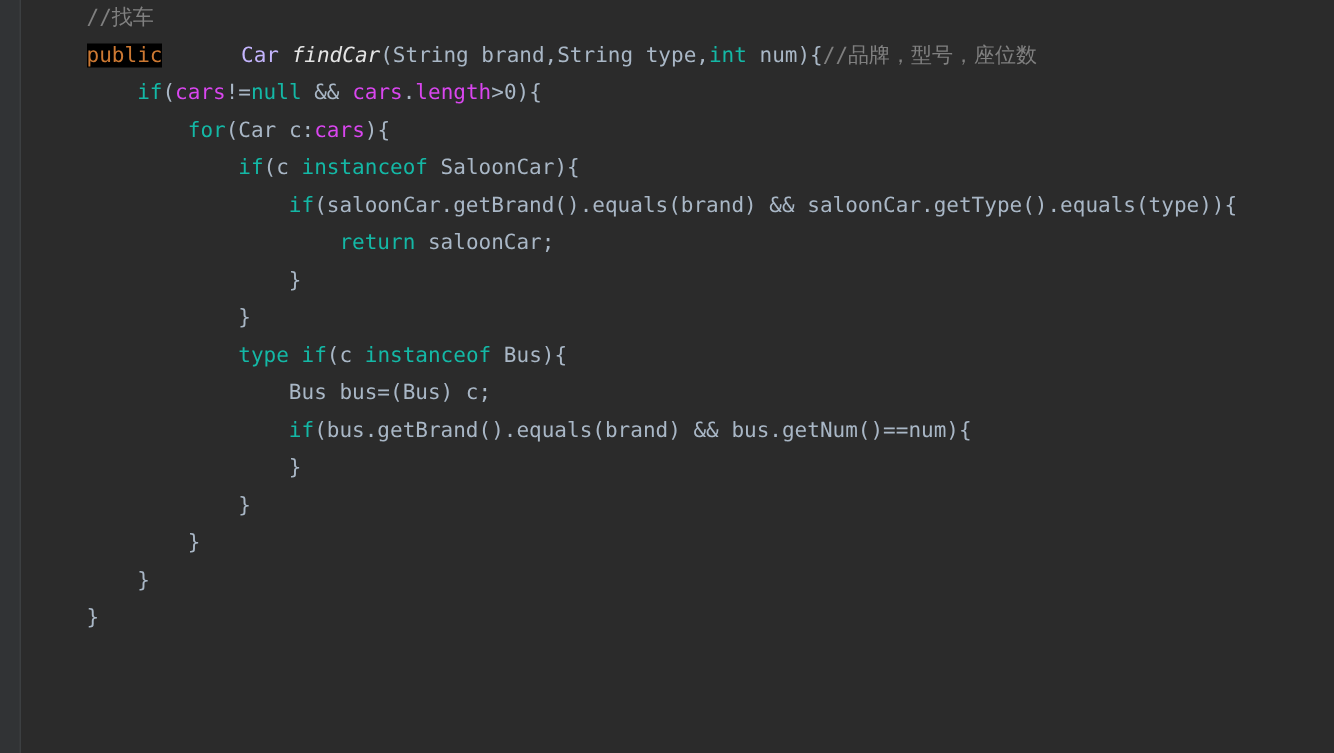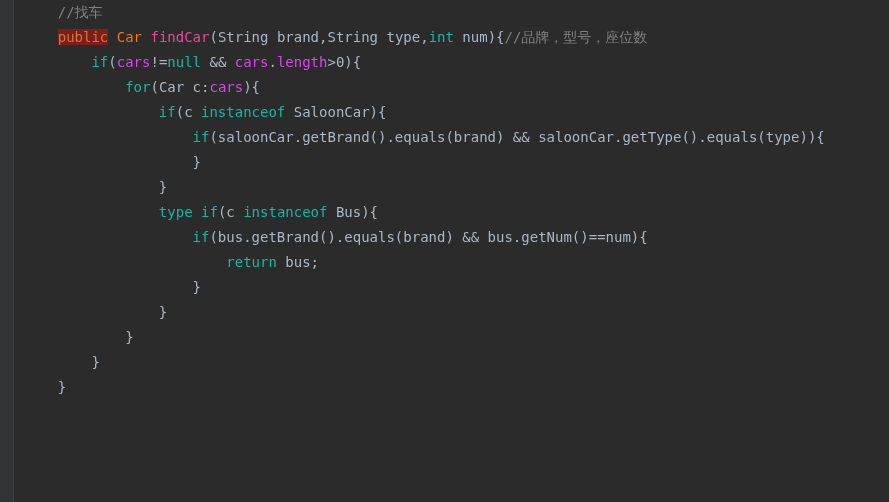--- a/index.html
+++ b/index.html
@@ -23,44 +23,45 @@
       flex-shrink: 0;
     }
     .code-area {
       flex: 1;
       padding: 0 10px;
       line-height: 25px;
     }
     .line { white-space: pre; }
     .comment { color: #808080; }
     .keyword { color: #14b8a6; }
-    .keyword-hl { color: #cc7832; background: #7f1d1d; }
+    .keyword-hl { color: #cc7832; background: #000000; }
     .identifier { color: #a9b7c6; }
-    .method-decl { color: #ec4899; }
+    .method-decl { color: #e5e5e5; font-style: italic; }
     .field { color: #d946ef; }
-    .type { color: #f97316; }
+    .type { color: #c4b5fd; margin-left: 44px; }
     .punct { color: #a9b7c6; }
     .operator { color: #a9b7c6; }
   </style>
 </head>
 <body>
 
 <div class="editor-container">
   <div class="gutter"></div>
   <div class="code-area">
     <div class="line">    <span class="comment">//找车</span></div>
     <div class="line">    <span class="keyword-hl">public</span><span class="type"> Car </span><span class="method-decl">findCar</span><span class="identifier">(String brand,String type,</span><span class="keyword">int</span><span class="identifier"> num){</span><span class="comment">//品牌，型号，座位数</span></div>
     <div class="line">        <span class="keyword">if</span><span class="punct">(</span><span class="field">cars</span><span class="operator">!=</span><span class="keyword">null</span><span class="operator"> &amp;&amp; </span><span class="field">cars</span><span class="punct">.</span><span class="field">length</span><span class="operator">&gt;</span><span class="identifier">0</span><span class="punct">){</span></div>
     <div class="line">            <span class="keyword">for</span><span class="identifier">(Car c:</span><span class="field">cars</span><span class="punct">){</span></div>
     <div class="line">                <span class="keyword">if</span><span class="identifier">(c </span><span class="keyword">instanceof</span><span class="identifier"> SaloonCar){</span></div>
     <div class="line">                    <span class="keyword">if</span><span class="identifier">(saloonCar.getBrand().equals(brand) &amp;&amp; saloonCar.getType().equals(type)){</span></div>
+    <div class="line">                        <span class="keyword">return</span><span class="identifier"> saloonCar;</span></div>
     <div class="line">                    <span class="punct">}</span></div>
     <div class="line">                <span class="punct">}</span></div>
     <div class="line">                <span class="keyword">type if</span><span class="identifier">(c </span><span class="keyword">instanceof</span><span class="identifier"> Bus){</span></div>
+    <div class="line">                    <span class="identifier">Bus bus=(Bus) c;</span></div>
     <div class="line">                    <span class="keyword">if</span><span class="identifier">(bus.getBrand().equals(brand) &amp;&amp; bus.getNum()==num){</span></div>
-    <div class="line">                        <span class="keyword">return</span><span class="identifier"> bus;</span></div>
     <div class="line">                    <span class="punct">}</span></div>
     <div class="line">                <span class="punct">}</span></div>
     <div class="line">            <span class="punct">}</span></div>
     <div class="line">        <span class="punct">}</span></div>
     <div class="line">    <span class="punct">}</span></div>
   </div>
 </div>
 
 </body></html>

